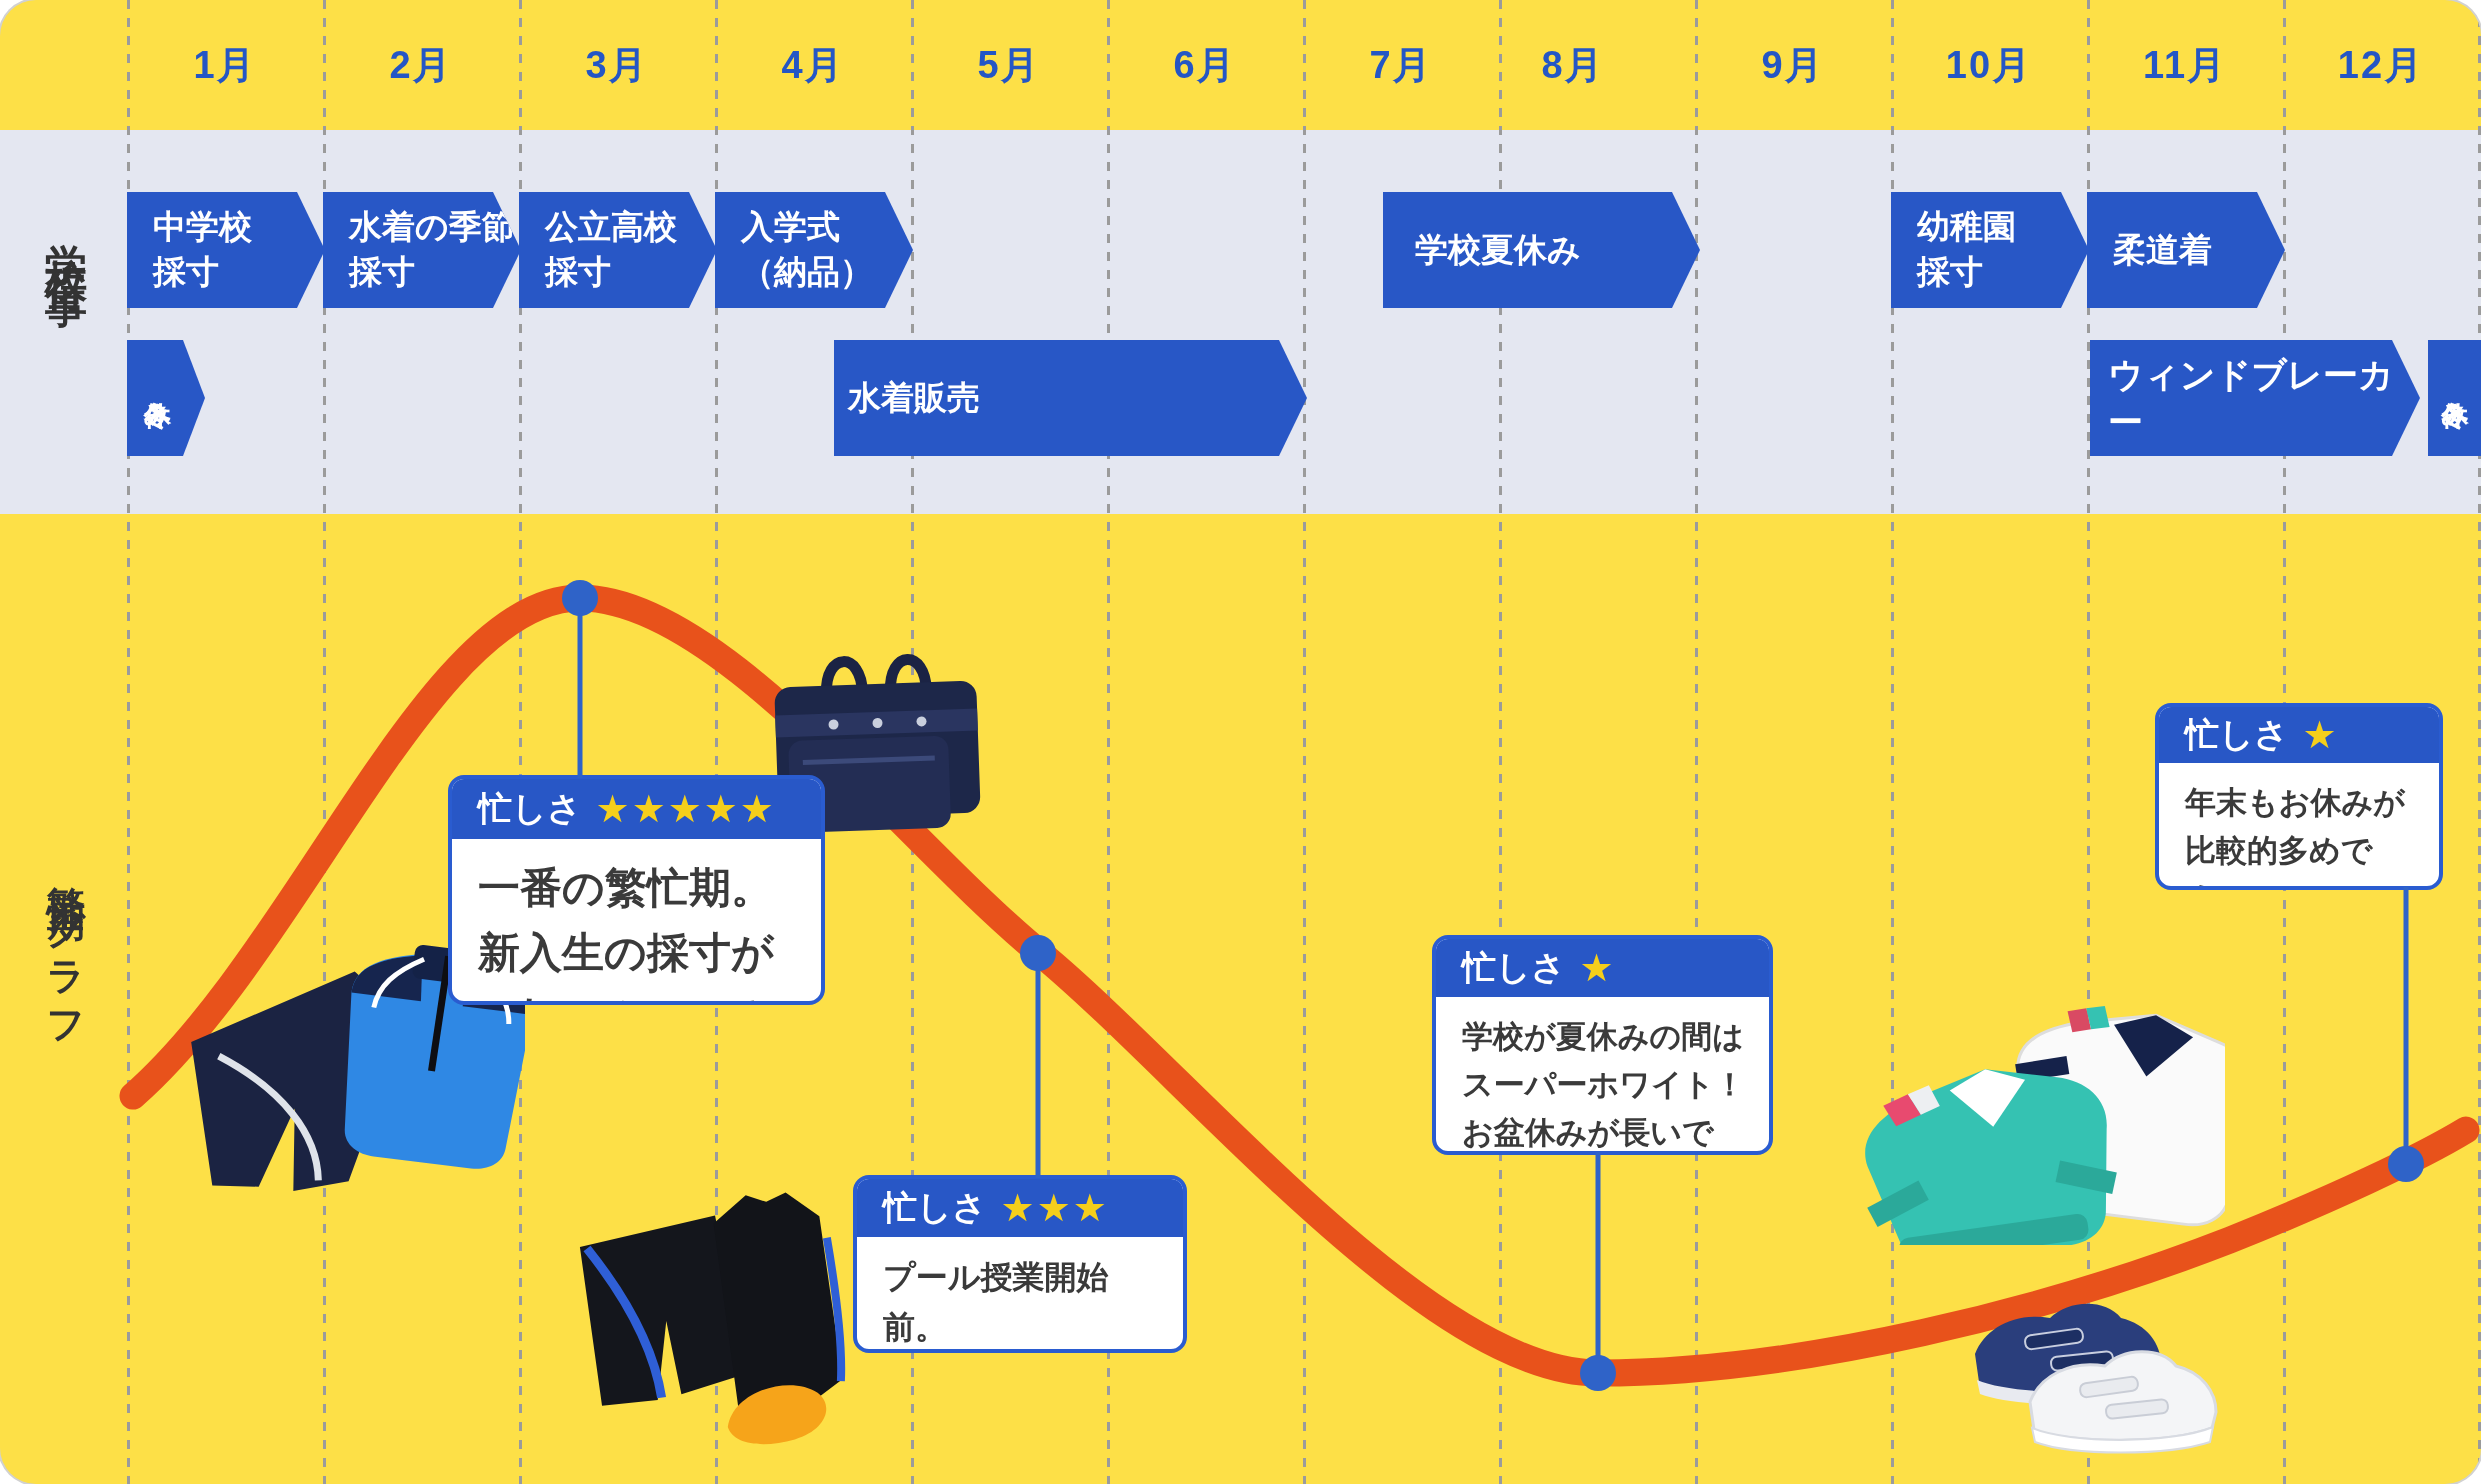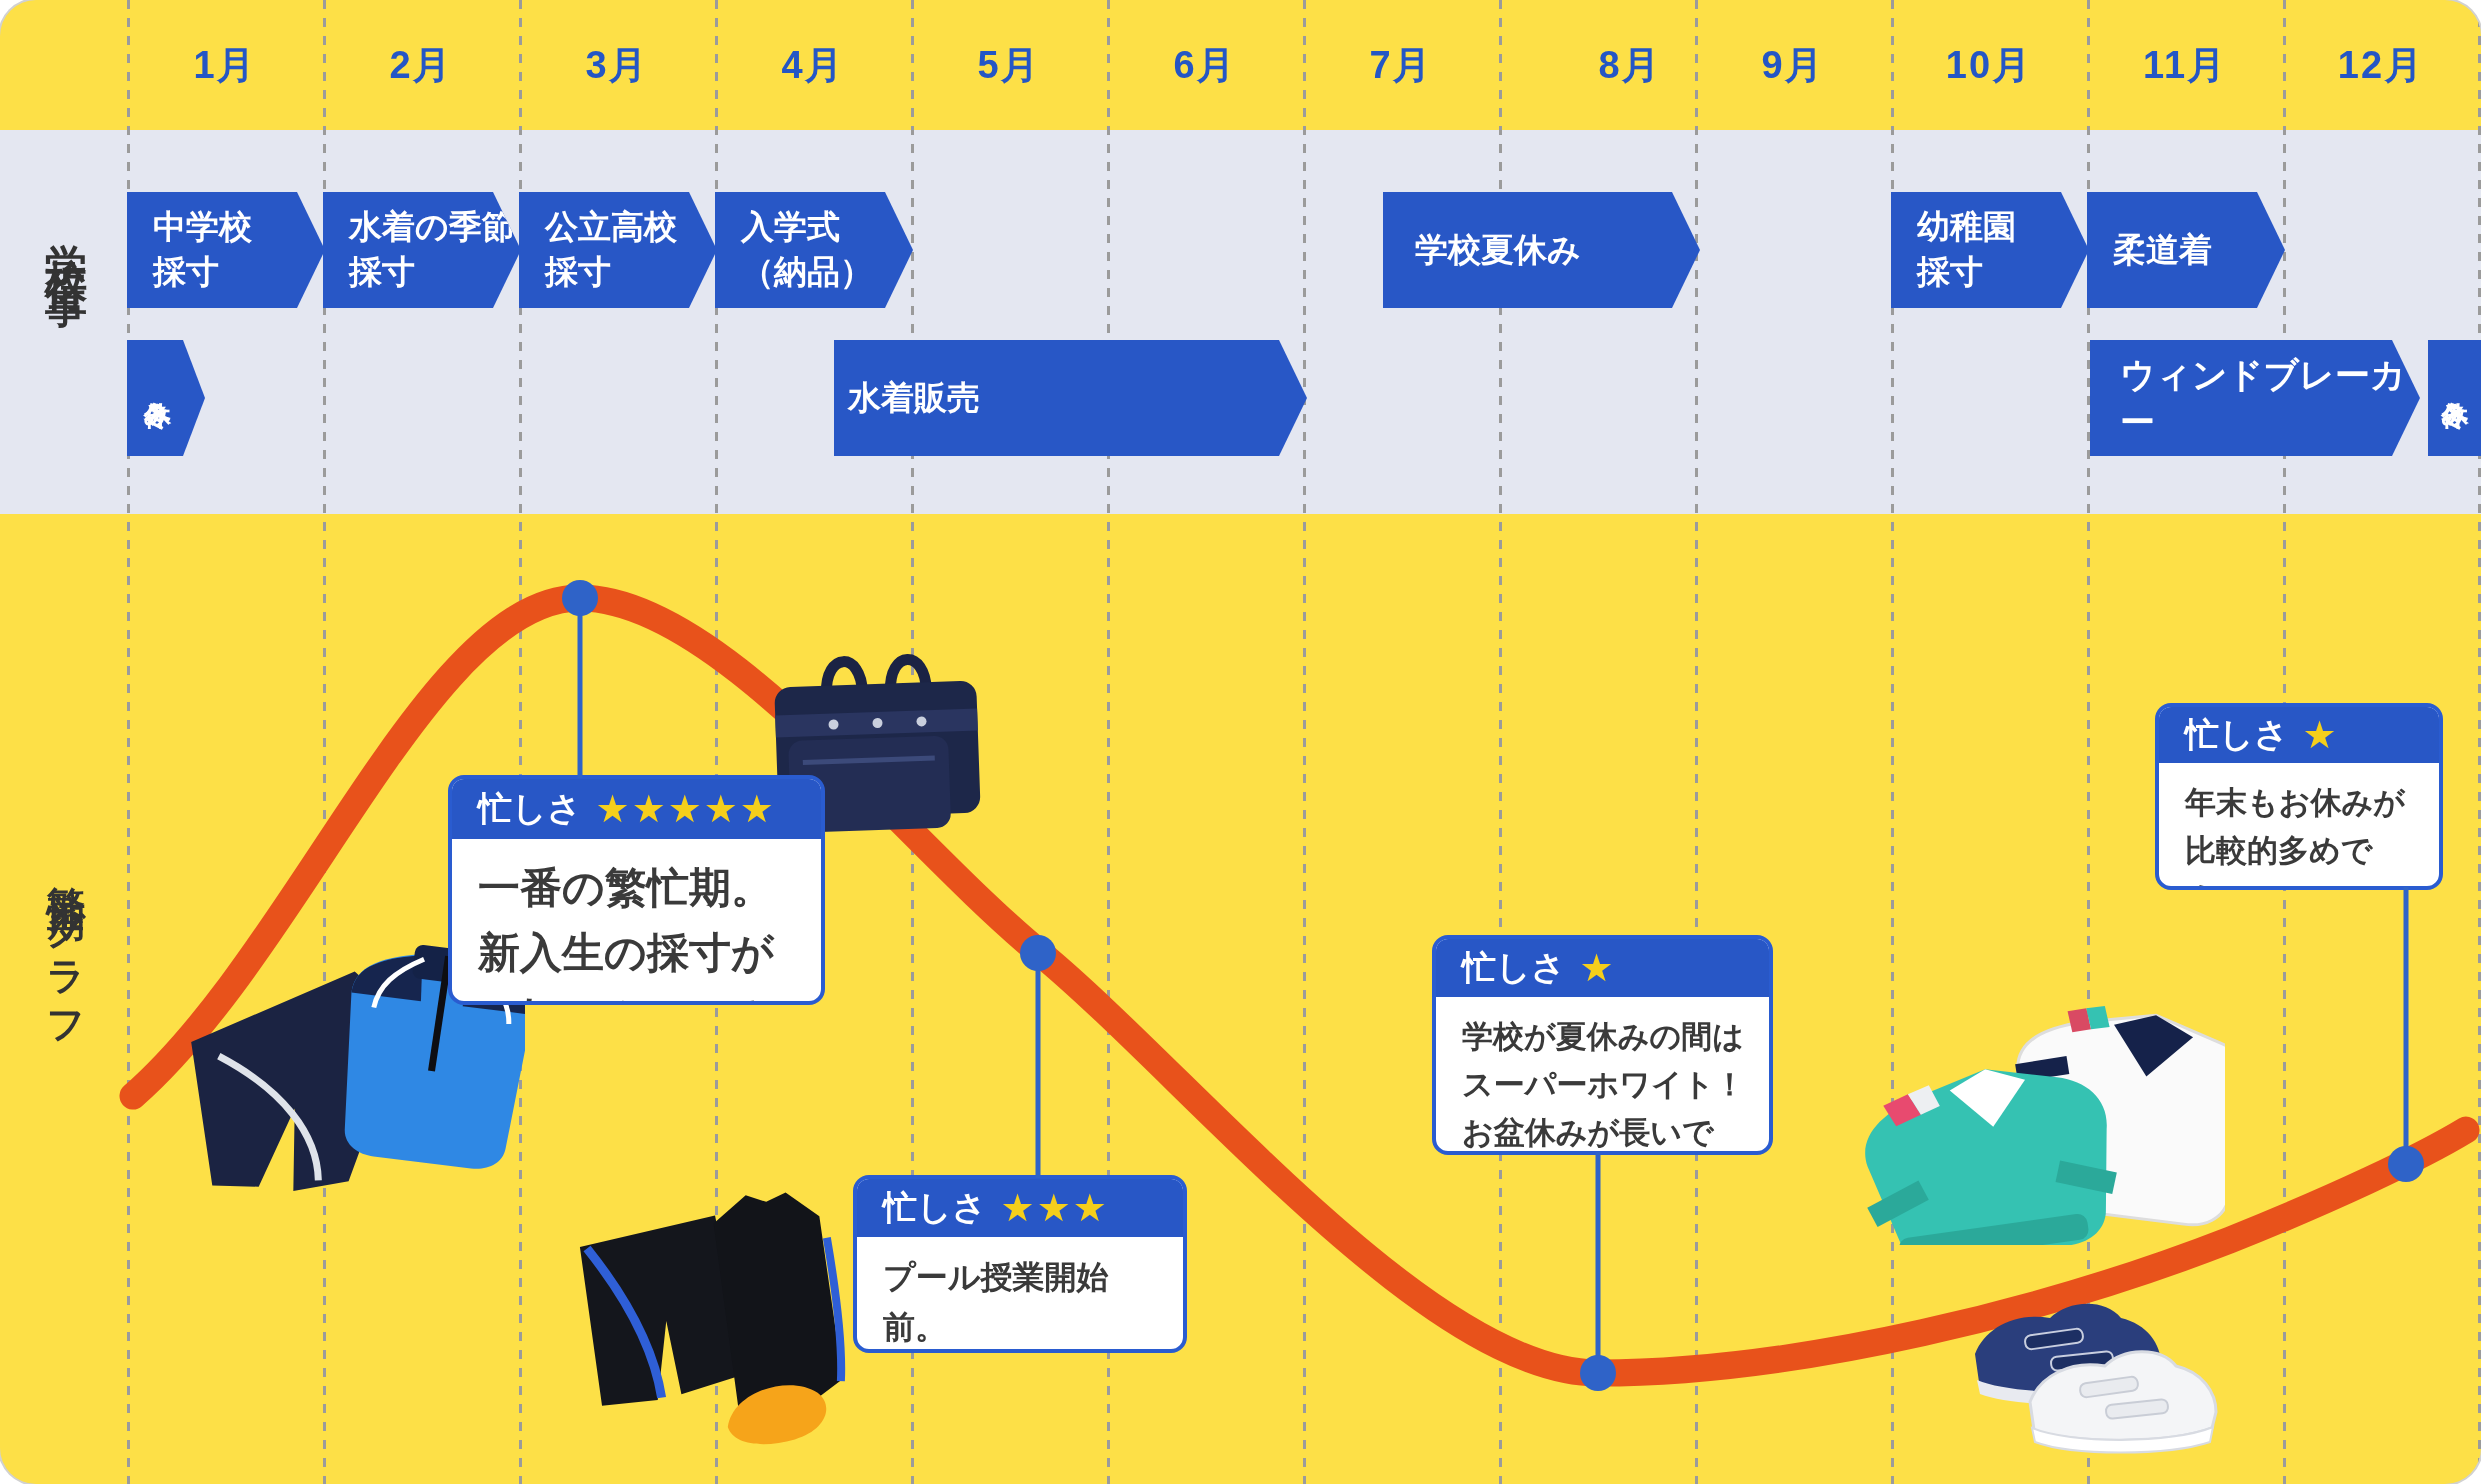--- a/index.html
+++ b/index.html
@@ -86,21 +86,21 @@
   <div class="gridline" style="left:2283px"></div>
   <div class="gridline" style="left:2478px"></div>
 
   <div class="month" style="left:127px;width:196px">1月</div>
   <div class="month" style="left:323px;width:196px">2月</div>
   <div class="month" style="left:519px;width:196px">3月</div>
   <div class="month" style="left:715px;width:196px">4月</div>
   <div class="month" style="left:911px;width:196px">5月</div>
   <div class="month" style="left:1107px;width:196px">6月</div>
   <div class="month" style="left:1303px;width:196px">7月</div>
-  <div class="month" style="left:1532px;width:196px">8月</div>
+  <div class="month" style="left:1475px;width:196px">8月</div>
   <div class="month" style="left:1695px;width:196px">9月</div>
   <div class="month" style="left:1891px;width:196px">10月</div>
   <div class="month" style="left:2087px;width:196px">11月</div>
   <div class="month" style="left:2283px;width:196px">12月</div>
 
   <div class="vlabel" id="label-events">学校行事</div>
   <div class="vlabel" id="label-graph">繁忙期グラフ</div>
 
   <div class="banner row1" style="left:127px;width:198px">
       <span class="txt">中学校
@@ -129,21 +129,21 @@
       <span class="txt">柔道着</span>
     </div>
 
   <div class="banner row2 vtext" style="left:127px;width:78px;clip-path:polygon(0 0,calc(100% - 22px) 0,100% 50%,calc(100% - 22px) 100%,0 100%)">
       <span class="txt">冬休み</span>
     </div>
   <div class="banner row2" style="left:834px;width:473px">
       <span class="txt" style="padding-left:14px">水着販売</span>
     </div>
   <div class="banner row2" style="left:2090px;width:330px">
-      <span class="txt" style="padding-left:30px;font-size:35px">ウィンドブレーカー</span>
+      <span class="txt" style="padding-left:18px;font-size:35px">ウィンドブレーカー</span>
     </div>
   <div class="banner row2 vtext norip" style="left:2428px;width:53px">
       <span class="txt" style="padding:0">冬休み</span>
     </div>
 
   <svg id="curve-svg" class="layer" width="2481" height="1484" viewBox="0 0 2481 1484">
     <path d="M133,1096 C300,950 430,598 580,598 C720,598 900,838 1040,953 C1190,1077 1430,1373 1598,1373 C1800,1373 2050,1310 2230,1240 C2330,1200 2420,1158 2466,1130" fill="none" stroke="#E8521B" stroke-width="27" stroke-linecap="round"></path>
   </svg>
 
   <svg class="product" style="left:185px;top:930px" width="340" height="280" viewBox="0 0 340 280">

